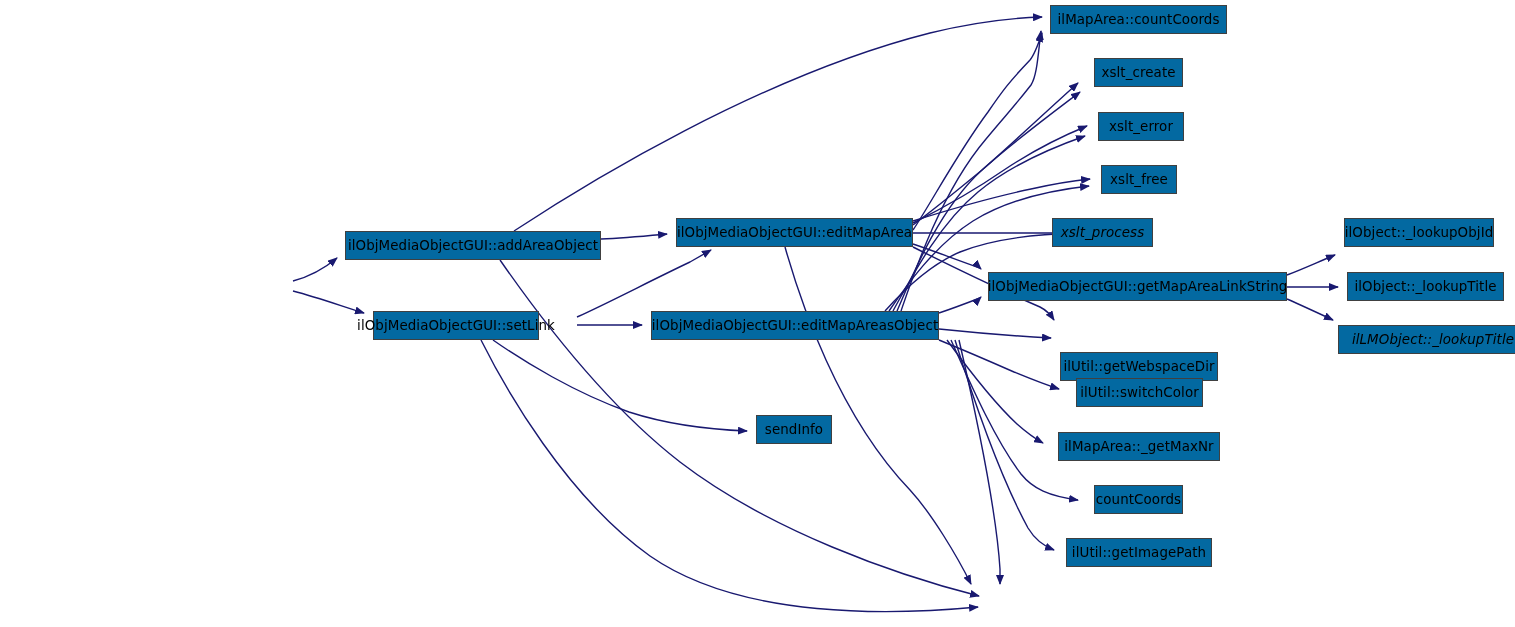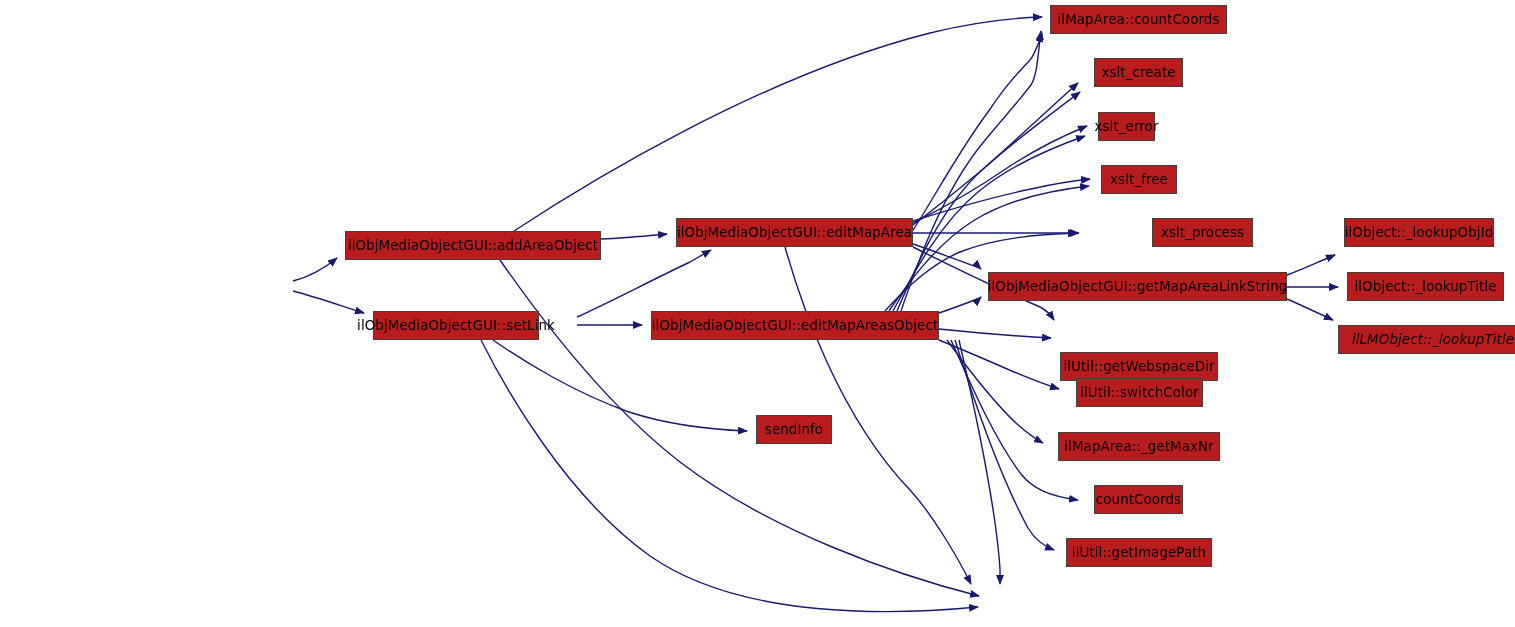--- a/index.html
+++ b/index.html
@@ -21,21 +21,21 @@
     position: absolute;
     left: 0;
     top: 0;
     width: 1515px;
     height: 627px;
   }
   .gnode {
     position: absolute;
     box-sizing: border-box;
     border: 1px solid #404040;
-    background: #b91c1c;
+    background: #0369a1;
     color: #000000;
     font-size: 13.4px;
     line-height: 1;
     display: flex;
     align-items: center;
     justify-content: center;
     white-space: nowrap;
     letter-spacing: 0.1px;
     z-index: 3;
   }
@@ -138,27 +138,27 @@
   </div>
   <div class="gnode" style="left:756px;top:415px;width:76px;height:29px;">
     <span class="gnode-label">sendInfo</span>
   </div>
   <div class="gnode" style="left:1050px;top:5px;width:177px;height:29px;">
     <span class="gnode-label">ilMapArea::countCoords</span>
   </div>
   <div class="gnode" style="left:1094px;top:58px;width:89px;height:29px;">
     <span class="gnode-label">xslt_create</span>
   </div>
-  <div class="gnode" style="left:1098px;top:112px;width:57px;height:29px;">
+  <div class="gnode" style="left:1098px;top:112px;width:86px;height:29px;">
     <span class="gnode-label">xslt_error</span>
   </div>
   <div class="gnode" style="left:1101px;top:165px;width:76px;height:29px;">
     <span class="gnode-label">xslt_free</span>
   </div>
-  <div class="gnode" style="left:1152px;top:218px;width:101px;height:29px;">
+  <div class="gnode" style="left:1052px;top:218px;width:101px;height:29px;font-style:italic;">
     <span class="gnode-label">xslt_process</span>
   </div>
   <div class="gnode" style="left:988px;top:272px;width:299px;height:29px;">
     <span class="gnode-label">ilObjMediaObjectGUI::getMapAreaLinkString</span>
   </div>
   <div class="gnode" style="left:1060px;top:325px;width:158px;height:29px;margin-top:27px;">
     <span class="gnode-label">ilUtil::getWebspaceDir</span>
   </div>
   <div class="gnode" style="left:1076px;top:378px;width:127px;height:29px;">
     <span class="gnode-label">ilUtil::switchColor</span>

